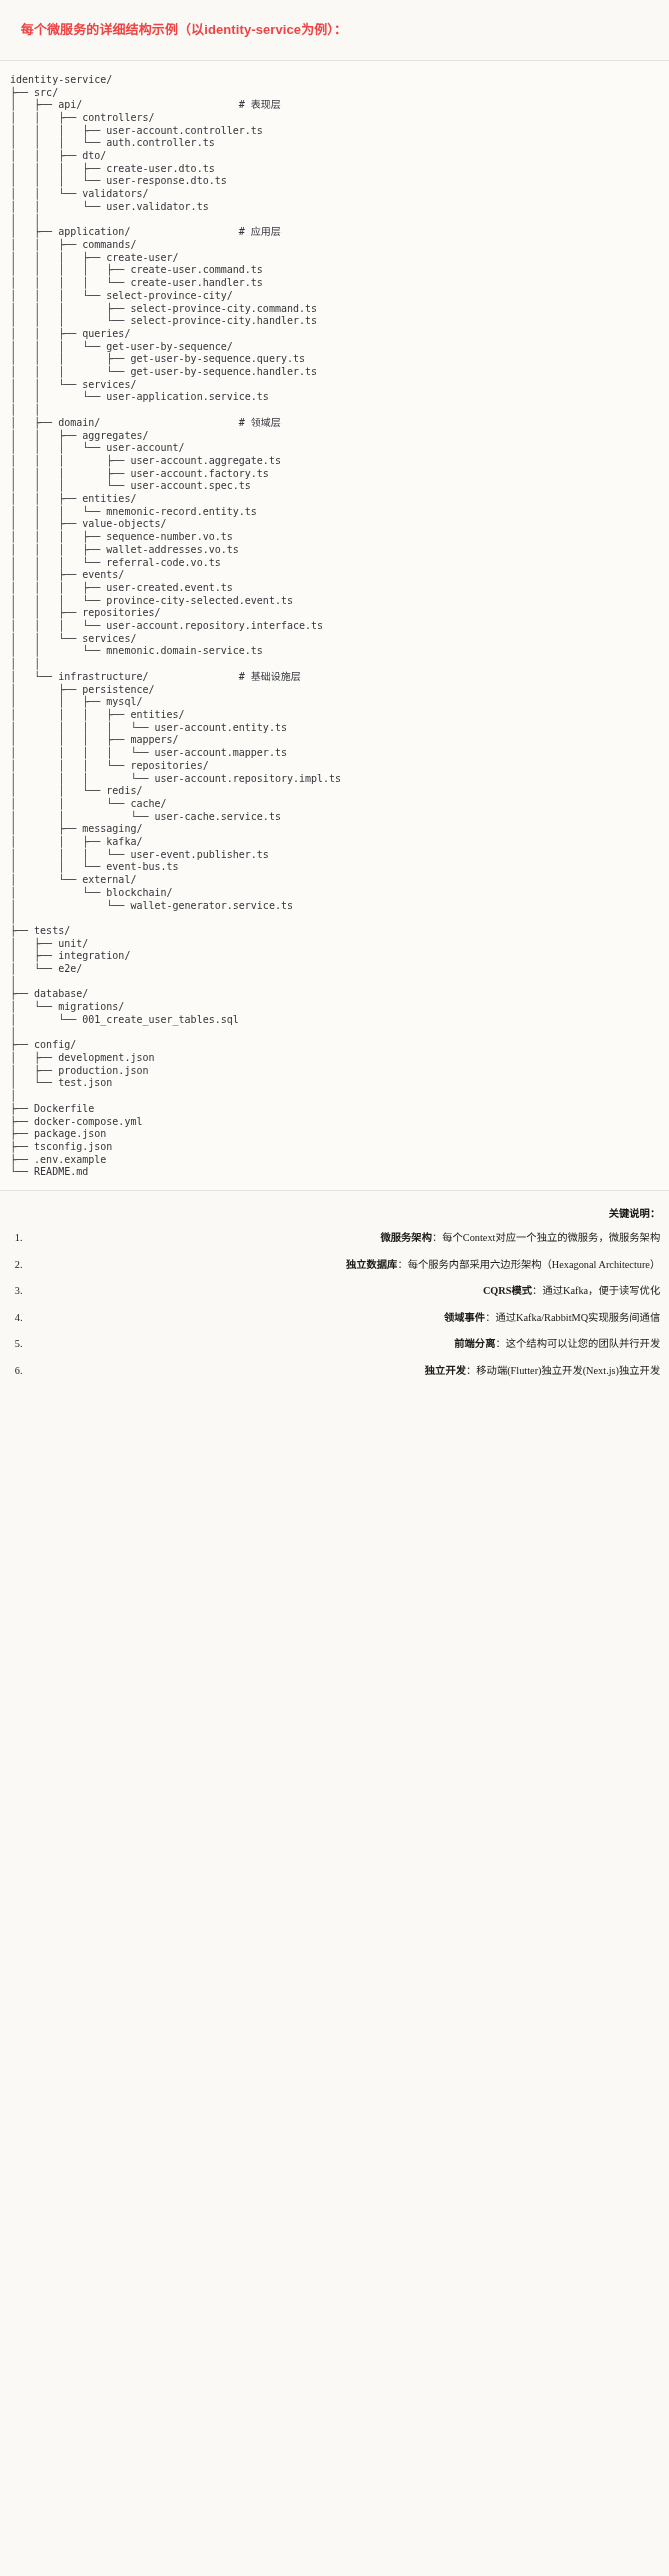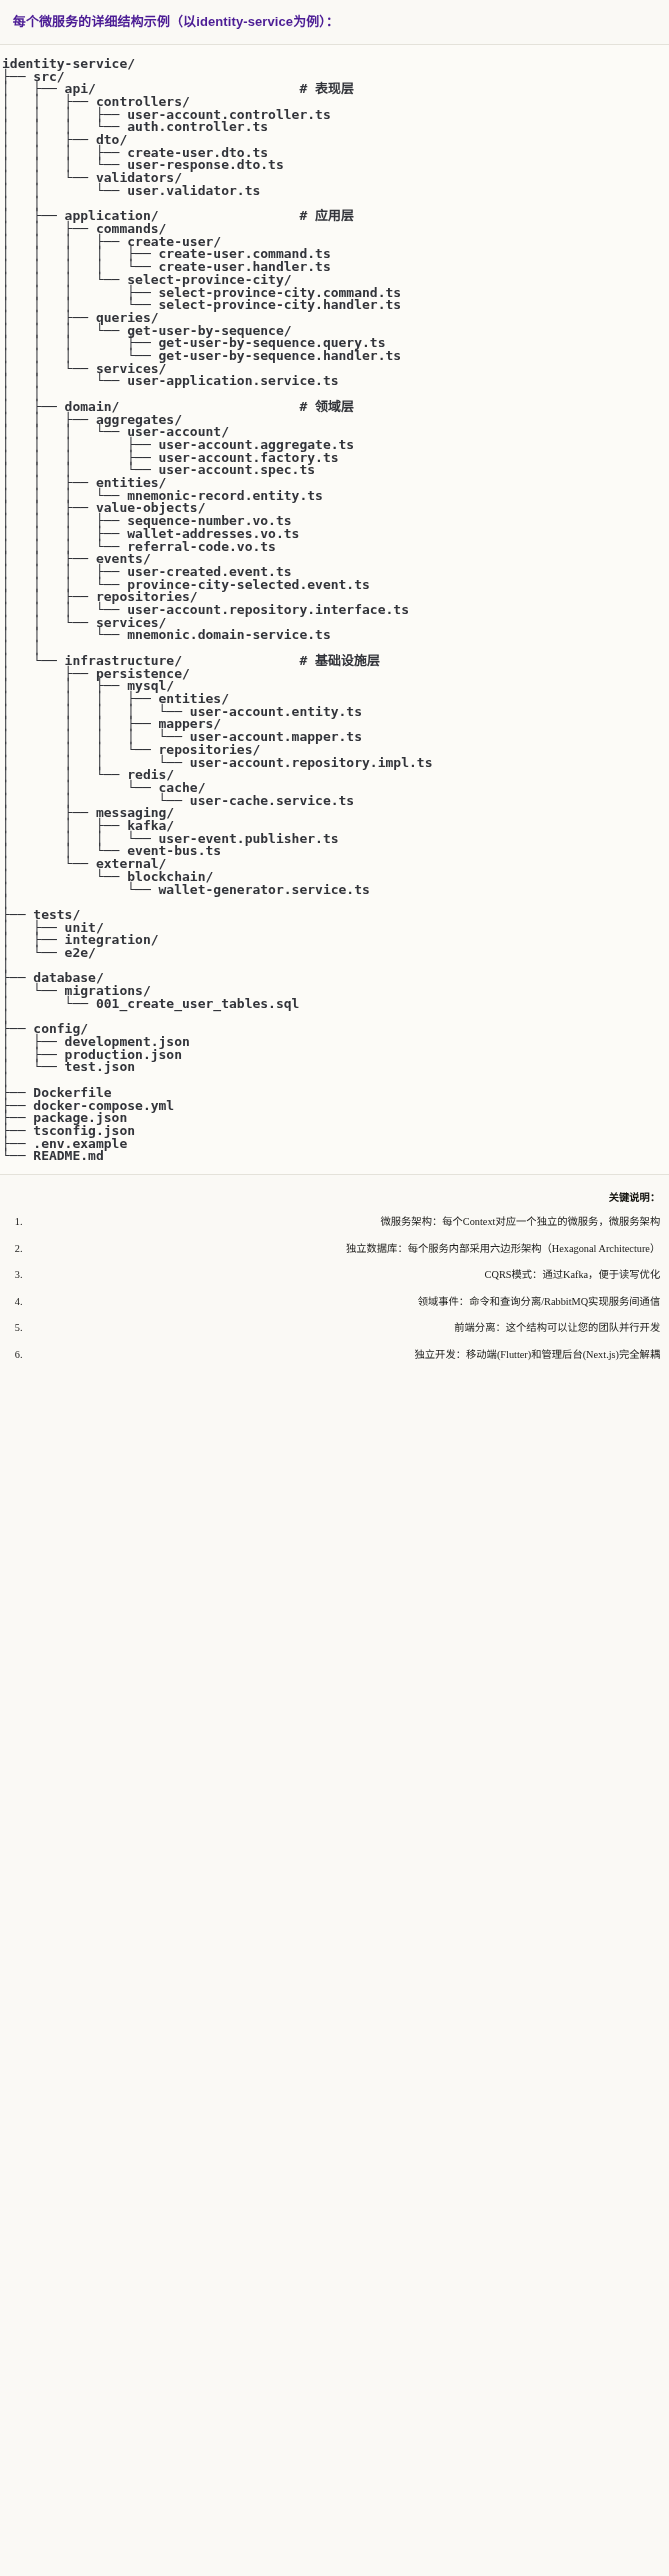--- a/index.html
+++ b/index.html
@@ -20,45 +20,44 @@
     padding: 0;
     background: #faf9f5;
   }
 
   
   .doc-title {
     font-family: "Liberation Sans", "DejaVu Sans", sans-serif;
     font-weight: bold;
     font-size: 13px;
     line-height: 1.35;
-    color: #4c1d95;
+    color: #ef4444;
     padding: 8.8px 8.8px 10px 8.8px;
-    margin: 4px;
+    margin: 12px;
     letter-spacing: 0.1px;
   }
 
   
   .code-block {
     border-top: 0.6px solid #e4e2da;
     border-bottom: 0.6px solid #e4e2da;
     background: #fcfbf7;
     padding: 12.5px 0 11.3px 0;
     margin: 0;
     overflow: hidden;
   }
   pre.tree {
     margin: 0;
-    padding: 0 2px;
+    padding: 0 10px;
     font-family: "DejaVu Sans Mono", "Liberation Mono", monospace;
-    font-size: 13px;
+    font-size: 10px;
     line-height: 12.7px;
     color: #32343a;
     white-space: pre;
     tab-size: 4;
-    font-weight: bold;
   }
 
   
   .keys {
     padding: 13.8px 8.8px 6.3px 8.8px;
     text-align: right;
   }
   h3.keys-title {
     font-family: "Liberation Sans", "DejaVu Sans", sans-serif;
     font-weight: bold;
@@ -73,21 +72,21 @@
     line-height: 1.55;
   }
   ol.keys-list li {
     margin: 0 0 10.6px 0;
     padding-left: 1.3px;
   }
   ol.keys-list li::marker {
     font-family: "Liberation Serif", "DejaVu Serif", serif;
   }
   .kterm {
-    font-weight: normal;
+    font-weight: bold;
   }
   .kbody { font-weight: normal; }
 
   .closing {
     padding: 3.8px 8.8px 11.3px 8.8px;
     font-size: 10px;
     line-height: 1.6;
     margin: 0;
   }
 </style>
@@ -187,21 +186,21 @@
 ├── .env.example
 └── README.md</pre>
   </div>
 
   <div class="keys">
     <h3 class="keys-title">关键说明：</h3>
     <ol class="keys-list">
         <li><span class="kterm">微服务架构</span><span class="kbody">：</span><span class="kbody">每个Context对应一个独立的微服务，微服务架构</span></li>
         <li><span class="kterm">独立数据库</span><span class="kbody">：</span><span class="kbody">每个服务内部采用六边形架构（Hexagonal Architecture）</span></li>
         <li><span class="kterm">CQRS模式</span><span class="kbody">：</span><span class="kbody">通过Kafka，便于读写优化</span></li>
-        <li><span class="kterm">领域事件</span><span class="kbody">：</span><span class="kbody">命令和查询分离/RabbitMQ实现服务间通信</span></li>
+        <li><span class="kterm">领域事件</span><span class="kbody">：</span><span class="kbody">通过Kafka/RabbitMQ实现服务间通信</span></li>
         <li><span class="kterm">前端分离</span><span class="kbody">：</span><span class="kbody">这个结构可以让您的团队并行开发</span></li>
-        <li><span class="kterm">独立开发</span><span class="kbody">：</span><span class="kbody">移动端(Flutter)和管理后台(Next.js)完全解耦</span></li>
+        <li><span class="kterm">独立开发</span><span class="kbody">：</span><span class="kbody">移动端(Flutter)独立开发(Next.js)独立开发</span></li>
       </ol>
   </div>
 
 
 </div>
 
 
 </body></html>

